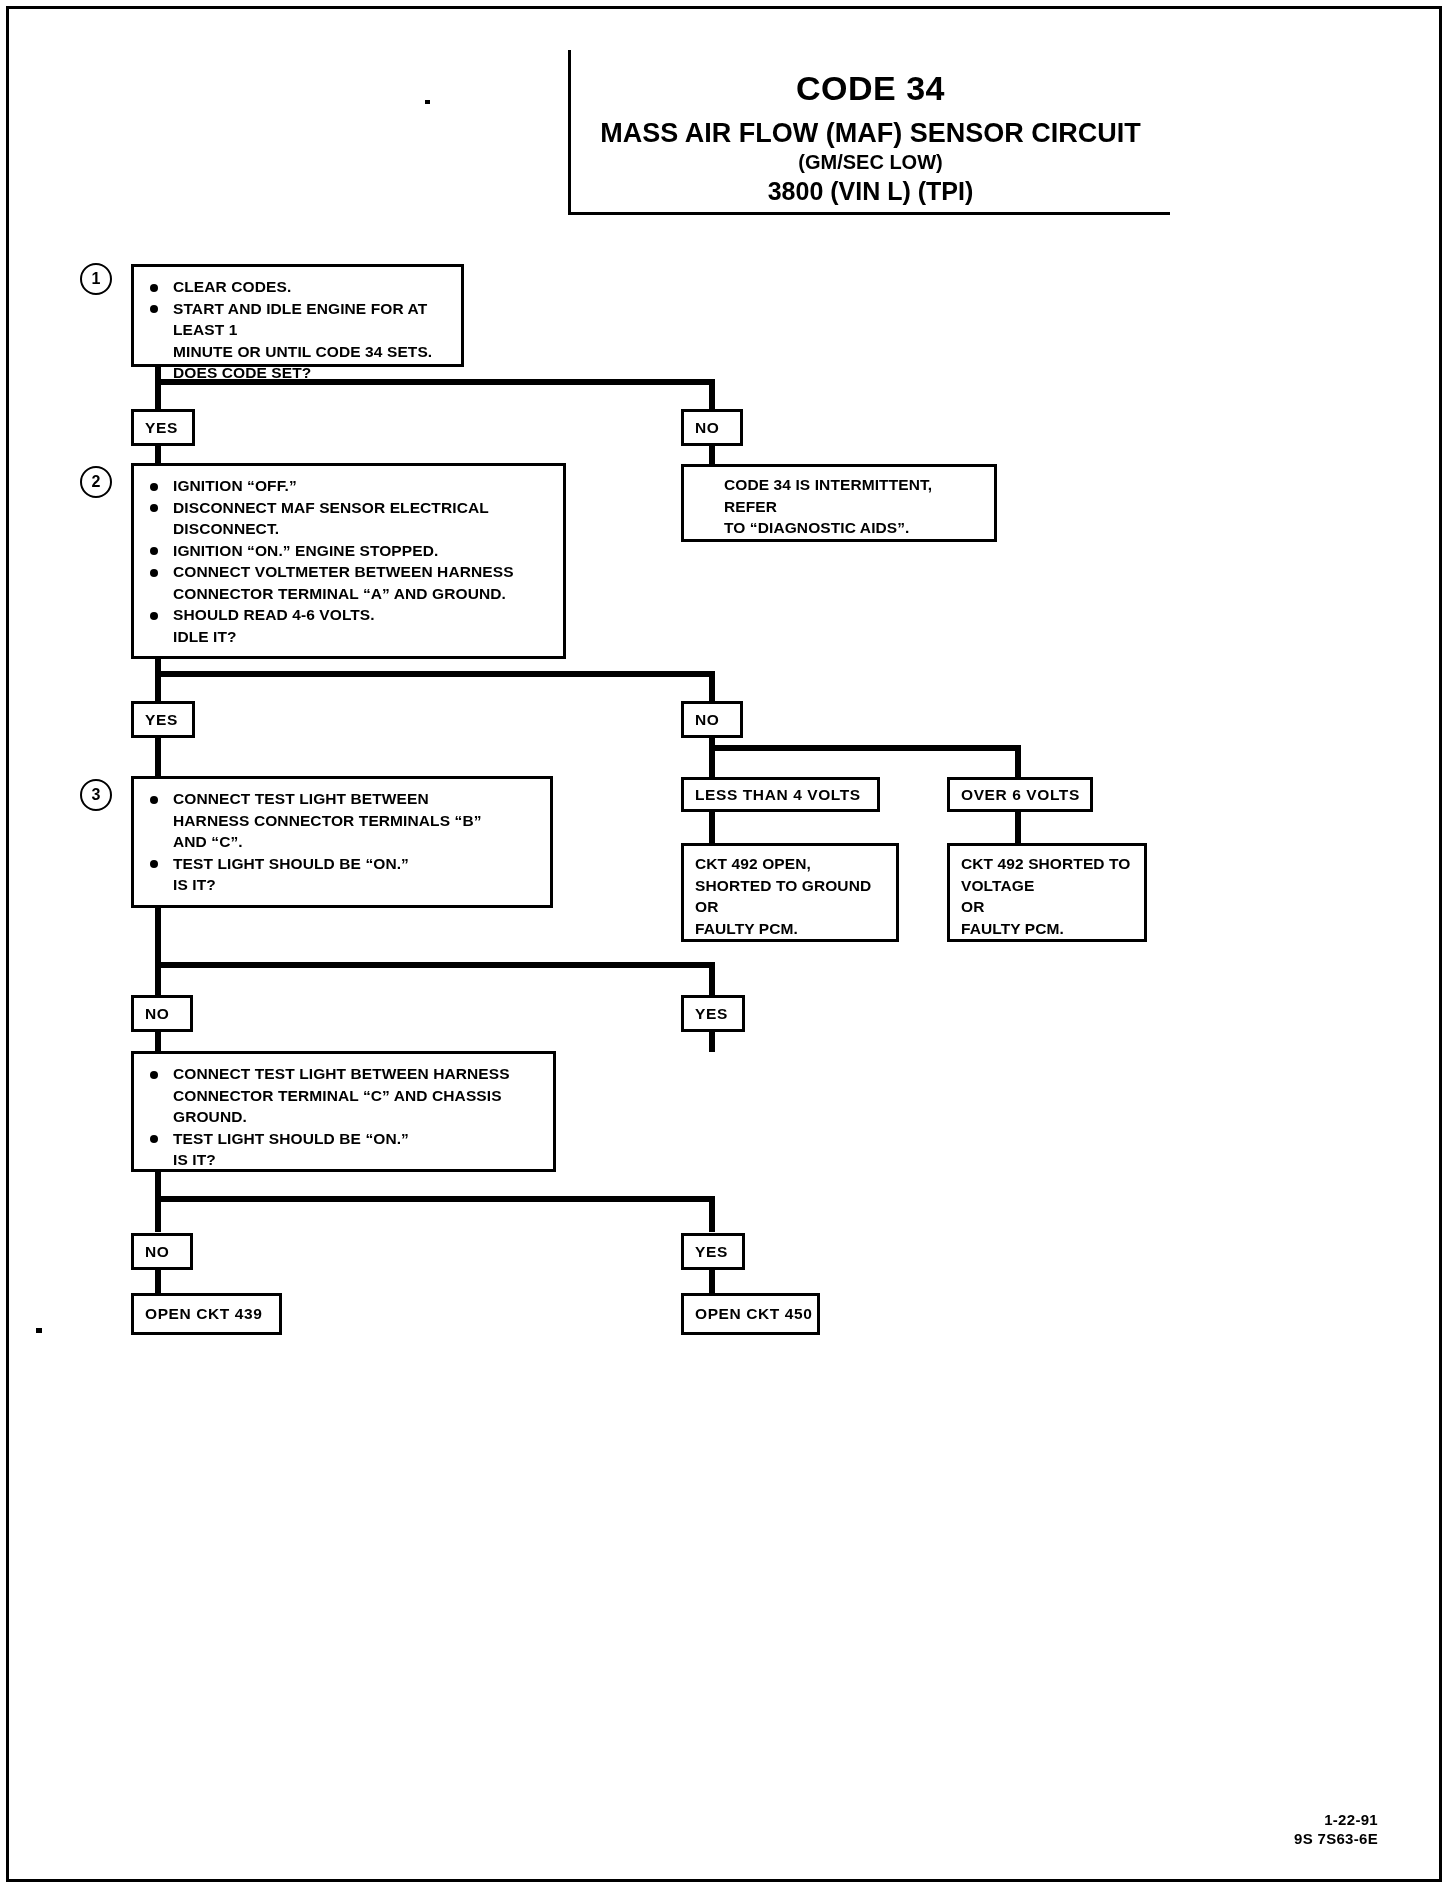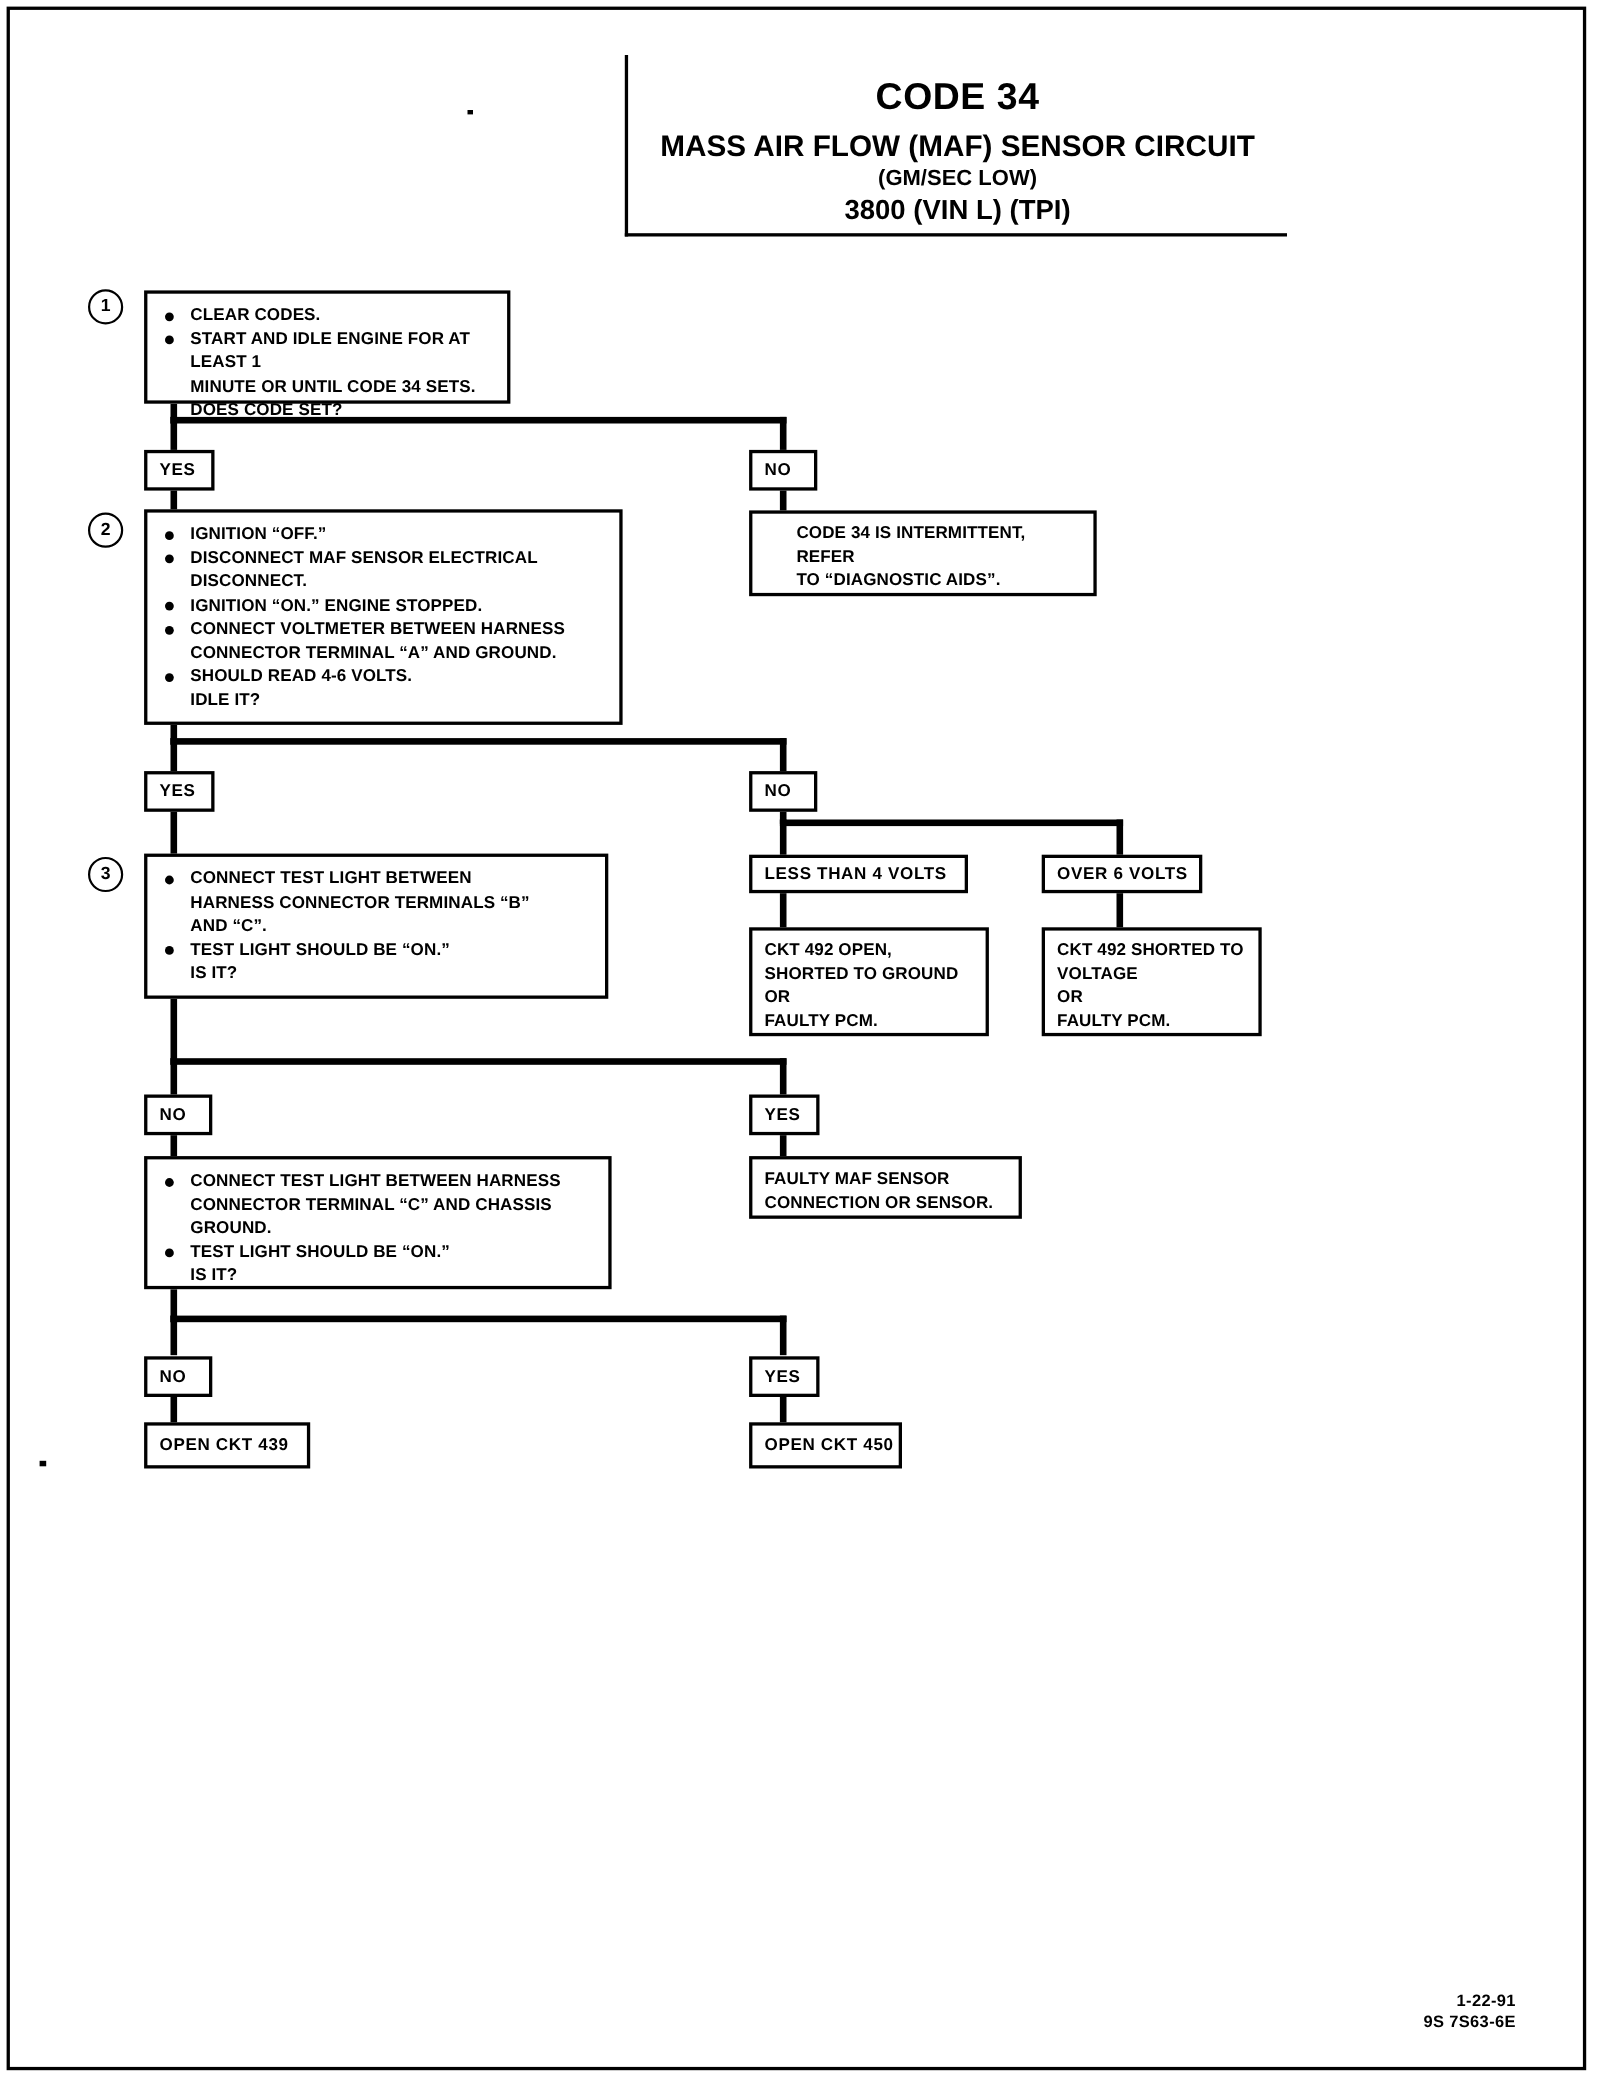--- a/index.html
+++ b/index.html
@@ -233,24 +233,20 @@
       <li class="cont">HARNESS CONNECTOR TERMINALS “B”</li>
       <li class="cont">AND “C”.</li>
       <li class="bullet">TEST LIGHT SHOULD BE “ON.”</li>
       <li class="cont">IS IT?</li>
     </ul>
   </div>
 
   <div class="answer" style="left:131px; top:995px; width:62px; height:37px;">NO</div>
   <div class="answer" style="left:681px; top:995px; width:64px; height:37px;">YES</div>
 
-  <div class="box small" style="left:681px; top:1051px; width:248px; height:57px;">
-    <div>FAULTY MAF SENSOR</div>
-    <div>CONNECTION OR SENSOR.</div>
-  </div>
 
   <div class="box" style="left:131px; top:1051px; width:425px; height:121px;">
     <ul class="bl">
       <li class="bullet">CONNECT TEST LIGHT BETWEEN HARNESS</li>
       <li class="cont">CONNECTOR TERMINAL “C” AND CHASSIS</li>
       <li class="cont">GROUND.</li>
       <li class="bullet">TEST LIGHT SHOULD BE “ON.”</li>
       <li class="cont">IS IT?</li>
     </ul>
   </div>

